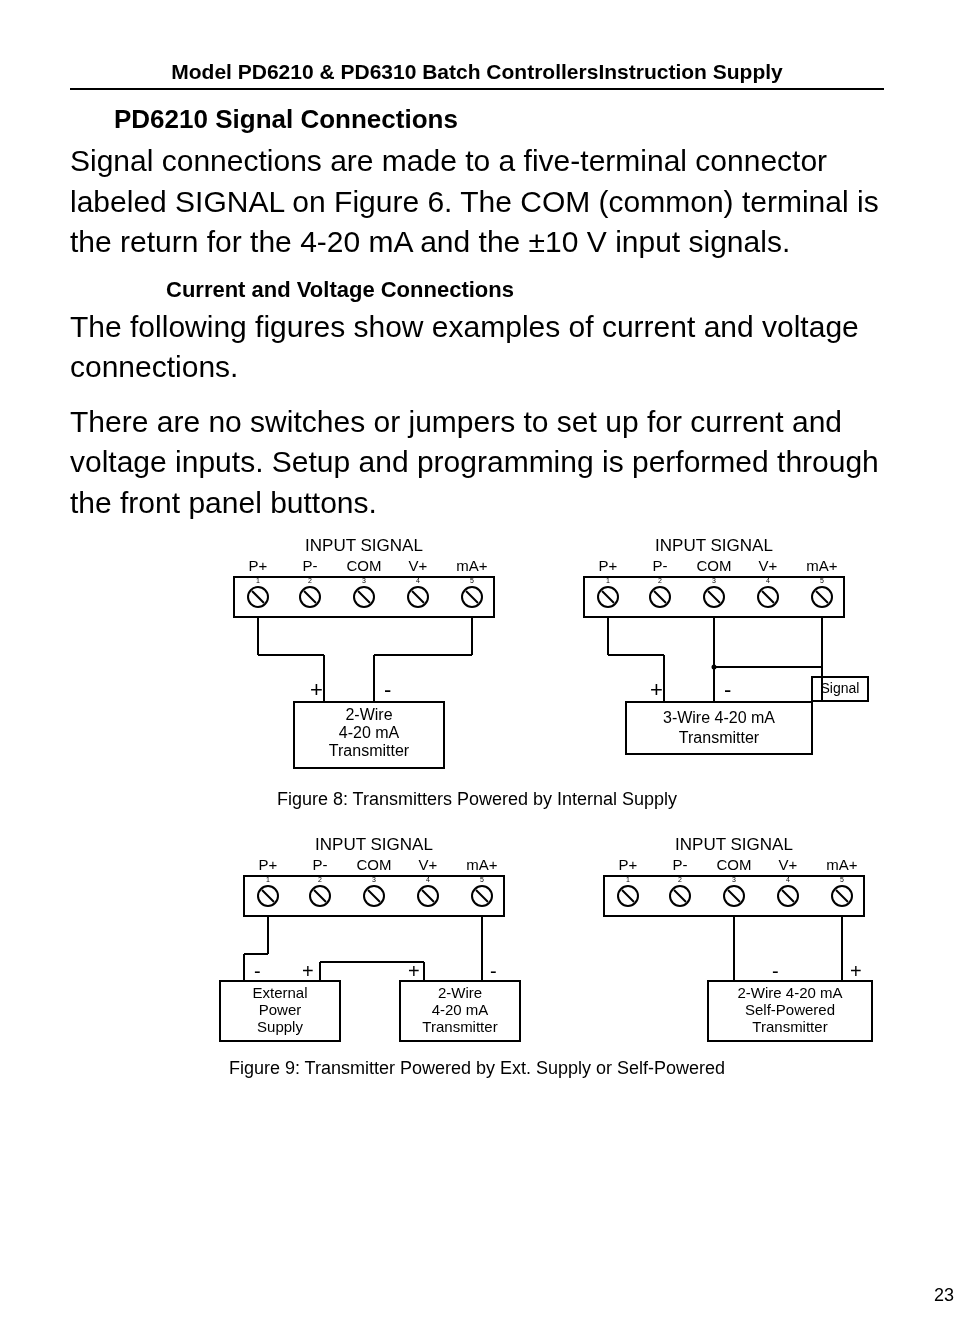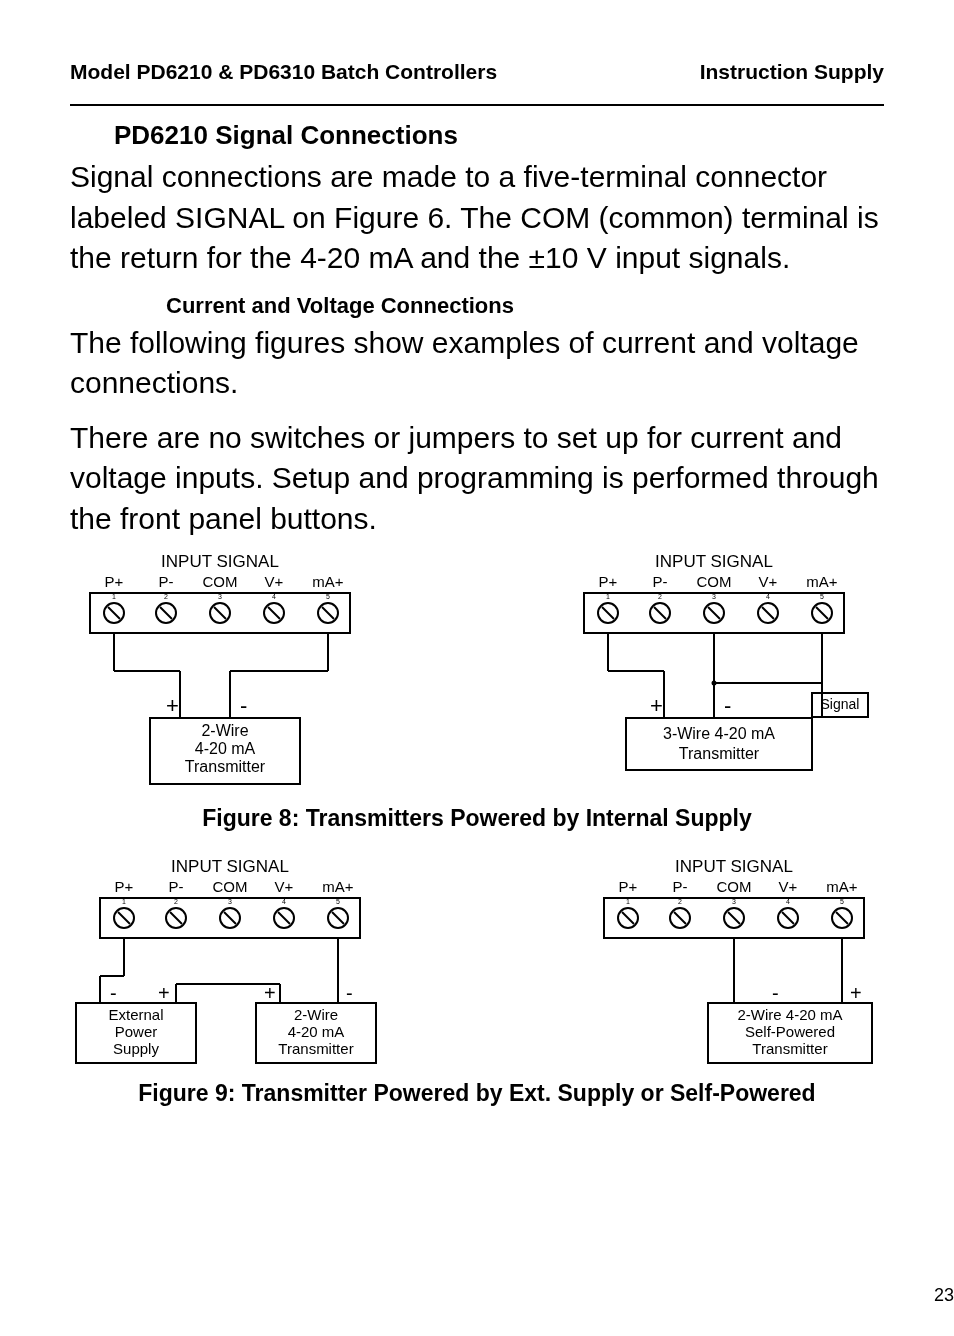--- a/index.html
+++ b/index.html
@@ -1,21 +1,21 @@
 <!DOCTYPE html>
 <html><head>
 <meta charset="utf-8">
 <style>
 body{font-family:Arial,Helvetica,sans-serif;margin:0;padding:60px 70px;background:#fff;color:#000;width:954px;box-sizing:border-box}
-.header{display:flex;justify-content:space-between;font-weight:bold;font-size:21px;border-bottom:2px solid #000;padding-bottom:20px;margin-bottom:6px}
+.header{display:flex;justify-content:center;font-weight:bold;font-size:21px;border-bottom:2px solid #000;padding-bottom:4px;margin-bottom:6px}
 .h1{font-weight:bold;font-size:26px;margin:14px 0 6px 44px}
 .para{font-size:30px;line-height:1.35;margin-bottom:14px}
 .h2{font-weight:bold;font-size:22px;margin:8px 0 4px 96px}
-.figrow{display:flex;justify-content:space-between;gap:50px;margin:12px 0}
-.figcap{font-weight:bold;font-size:23px;text-align:center;margin:12px 0 26px}
+.figrow{display:flex;justify-content:flex-end;gap:50px;margin:12px 0}
+.figcap{font-weight:normal;font-size:18px;text-align:center;margin:12px 0 26px}
 .pagenum{text-align:right;font-size:18px;position:absolute;bottom:30px;left:0;right:0}
 svg text{font-family:Arial,Helvetica,sans-serif}
 </style>
 </head>
 <body>
 
 <div class="header">
   <span>Model PD6210 &amp; PD6310 Batch Controllers</span>
   <span>Instruction Supply</span>
 </div>

